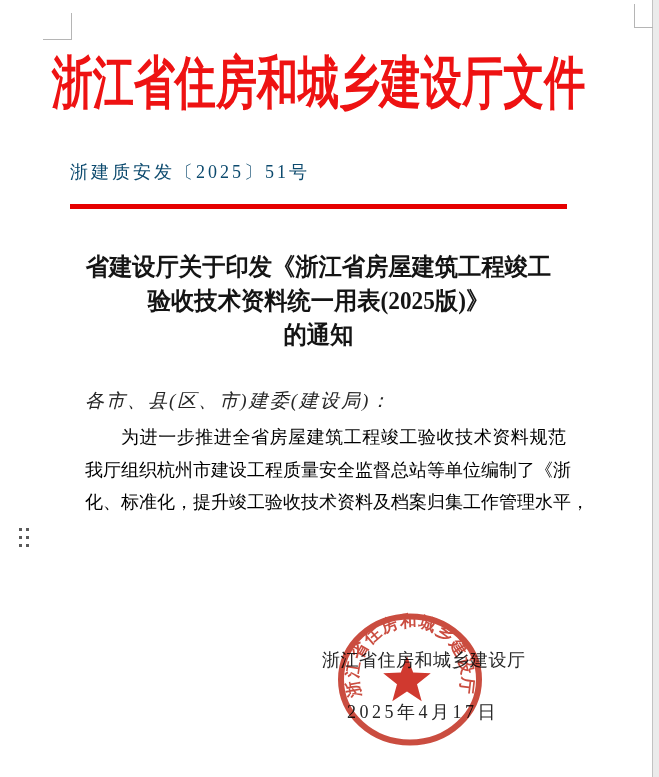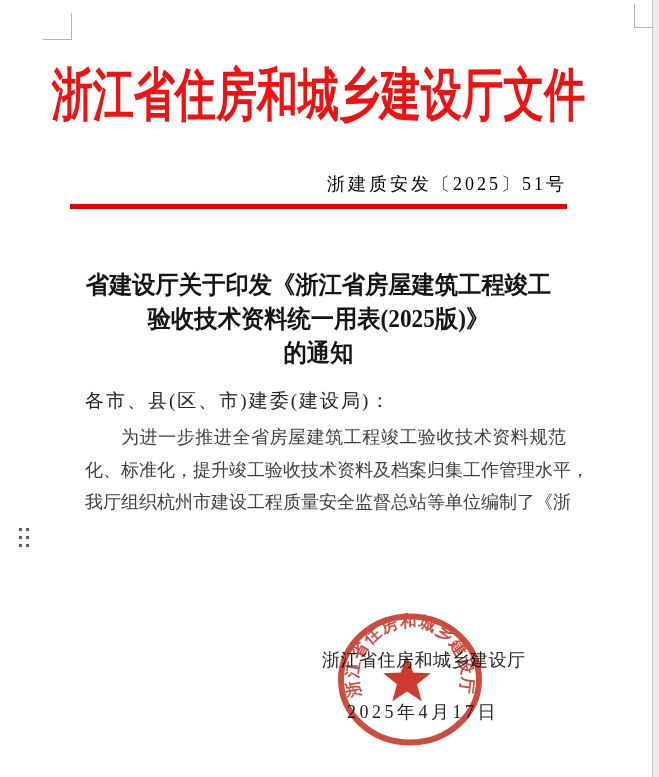--- a/index.html
+++ b/index.html
@@ -16,47 +16,47 @@
   
   .corner-mark{position:absolute;}
   .corner-tl{left:43px;top:13px;width:28px;height:26px;
     border-right:1px solid #b5b5b5;border-bottom:1px solid #b5b5b5;}
   .corner-tr{left:634px;top:4px;width:18px;height:23px;
     border-left:1px solid #b5b5b5;border-bottom:1px solid #b5b5b5;}
   
   .content{position:absolute;left:70px;top:0;width:497px;}
   .org-title-wrap{
     position:absolute;top:52px;left:0;width:497px;
-    display:flex;justify-content:center;overflow:visible;margin-top:12px;
+    display:flex;justify-content:center;overflow:visible;
   }
   .org-title{
     font-size:57px;font-weight:bold;color:#ee1212;white-space:nowrap;
     transform:scaleX(0.72);transform-origin:center top;line-height:62px;
     letter-spacing:0px;
   }
   .doc-number{
-    position:absolute;top:172px;left:0;width:497px;text-align:right;
-    font-size:18px;color:#000000;letter-spacing:3px;
+    position:absolute;top:160px;left:0;width:497px;text-align:left;
+    font-size:18px;color:#0c4a6e;letter-spacing:3px;
   }
   .red-rule{
     position:absolute;top:204px;left:0;width:497px;height:5px;
     background:#e60000;
   }
   .notice-title{
     position:absolute;top:250px;left:0;width:497px;text-align:center;
-    font-weight:bold;color:#141414;font-size:24.5px;line-height:34px;margin-top:18px;
+    font-weight:bold;color:#141414;font-size:24.5px;line-height:34px;
   }
   .notice-title .tline{transform:scaleX(0.95);transform-origin:center;}
   .salutation{
     position:absolute;top:388px;left:15px;
-    font-size:19px;color:#262626;letter-spacing:2px;white-space:nowrap;
+    font-size:19px;color:#262626;letter-spacing:2px;white-space:nowrap;font-style:italic;
   }
   .body-block{
     position:absolute;top:421px;left:15px;width:481px;
-    font-size:18px;color:#404040;
+    font-size:18px;color:#000000;
   }
   .body-line{
     height:32.5px;line-height:32.5px;white-space:nowrap;
     text-align:justify;text-align-last:justify;
   }
   .body-line.first{text-indent:36px;}
   .body-line.last{text-align-last:left;}
   .signature{
     position:absolute;left:322px;top:648px;
     font-size:18px;color:#262626;letter-spacing:0.5px;white-space:nowrap;
@@ -104,22 +104,22 @@
   <div class="notice-title">
     <div class="tline">省建设厅关于印发《浙江省房屋建筑工程竣工</div>
     <div class="tline">验收技术资料统一用表(2025版)》</div>
     <div class="tline">的通知</div>
   </div>
 
   <div class="salutation">各市、县(区、市)建委(建设局)：</div>
 
   <div class="body-block">
     <div class="body-line first">为进一步推进全省房屋建筑工程竣工验收技术资料规范</div>
+    <div class="body-line">我厅组织杭州市建设工程质量安全监督总站等单位编制了《浙</div>
     <div class="body-line">化、标准化，提升竣工验收技术资料及档案归集工作管理水平，</div>
-    <div class="body-line">我厅组织杭州市建设工程质量安全监督总站等单位编制了《浙</div>
   </div>
 </div>
 
 <div class="signature">浙江省住房和城乡建设厅</div>
 <div class="date-line">2025年4月17日</div>
 
 <svg class="seal" viewBox="0 0 146 136">
   <ellipse cx="73" cy="67.5" rx="69" ry="63" fill="none" stroke="#c5392b" stroke-width="6"></ellipse>
   <path id="sealArc" d="M 24 84 A 52 52 0 1 1 122 84" fill="none"></path>
   <text font-size="16.5" fill="#c5392b" font-weight="bold" font-family="'Liberation Serif','DejaVu Serif',serif">

